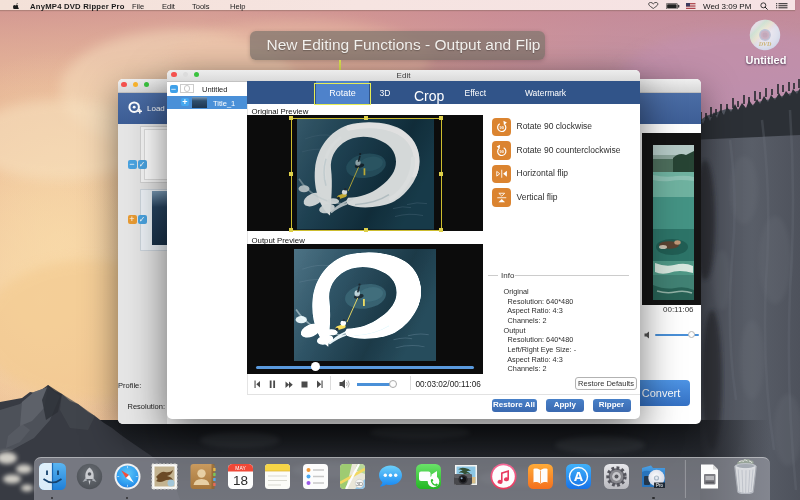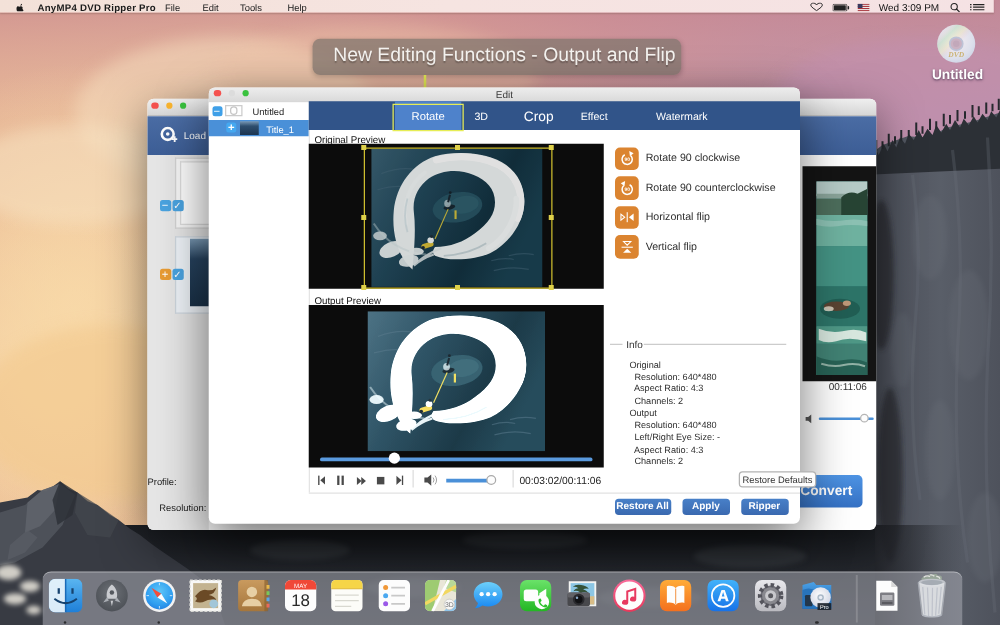--- a/index.html
+++ b/index.html
@@ -226,21 +226,21 @@
    <path d="M0,140 q12,5 22,3 q10,-2 19,2 l0,10 h-41 z" fill="#286256"></path>
    <path d="M4,146 q10,3 18,1 q9,-2 17,1" stroke="#d8e8dc" stroke-width="1.5" fill="none" opacity="0.6"></path>
   </svg> 
       </div>
  <div class="abs" style="left:545px;top:225.5px;width:50px;font-size:8px;color:#333">00:11:06</div>
  <svg class="abs" style="left:526px;top:252px" width="8" height="8" viewBox="0 0 16 16">
         <path d="M1,5 h4 l5,-4 v14 l-5,-4 h-4 z" fill="#555"></path>
       </svg>
  <div class="abs" style="left:537px;top:255px;width:44px;height:2px;background:#4a90d8;border-radius:1px"></div>
  <div class="abs" style="left:570px;top:251.5px;width:7px;height:7px;border-radius:50%;background:#fdfdfd;border:1px solid #b5b5b5;box-sizing:border-box"></div>
- <div class="abs" style="left:514px;top:301px;width:58px;height:26px;border-radius:4px;background:linear-gradient(#4e94e4,#3571c4);color:#fff;font-weight:bold;font-size:11px;text-align:center;line-height:26px">Convert</div>
+ <div class="abs" style="left:514px;top:301px;width:58px;height:26px;border-radius:4px;background:linear-gradient(#4e94e4,#3571c4);color:#fff;font-weight:normal;font-size:11px;text-align:center;line-height:26px">Convert</div>
 </div>
 
 <div class="abs" style="left:167px;top:70px;width:473px;height:349px;border-radius:5px;background:#fff;box-shadow:0 14px 40px rgba(0,0,0,0.55)">
  <div class="abs" style="left:0;top:0;width:473px;height:11px;border-radius:5px 5px 0 0;background:linear-gradient(#ededed,#dadada);border-bottom:1px solid #c2c2c2;text-align:center;font-size:8px;color:#3a3a3a;line-height:12px">Edit</div>
  <span class="tl" style="position:absolute;left:4.4px;top:1.9px;background:#f4524f"></span>
  <span class="tl" style="position:absolute;left:15.6px;top:1.9px;background:#dcdcdc"></span>
  <span class="tl" style="position:absolute;left:26.8px;top:1.9px;background:#3ac23e"></span>
 
  <div class="abs" style="left:0;top:12px;width:80px;height:14px;background:#fff">
   <div class="abs" style="left:2.5px;top:2.5px;width:8px;height:8px;border-radius:2px;background:#3fa0e8;color:#fff;font-size:9px;line-height:8px;text-align:center">−</div>
@@ -252,21 +252,21 @@
   <div class="abs" style="left:14px;top:2px;width:8px;height:8px;border-radius:2px;background:#45a8f0;color:#fff;font-size:9px;line-height:8px;text-align:center;font-weight:bold">+</div>
   <div class="abs" style="left:25px;top:0.5px;width:15px;height:11.5px;background:linear-gradient(#7a99b5,#2e4e6e 35%,#1d3550)"></div>
   <span class="abs" style="left:46px;top:2.5px;font-size:7.5px;color:#fff">Title_1</span>
  </div>
 
  <div class="abs" style="left:80px;top:11px;width:393px;height:23px;background:#315489">
   <div class="abs" style="left:69px;top:0;width:53px;height:23px;background:#4e82cb"></div>
   <div class="abs" style="left:66.5px;top:2px;width:57px;height:22px;border:1.5px solid #e6ed55;box-sizing:border-box"></div>
   <div class="abs" style="left:69px;top:7px;width:53px;text-align:center;font-size:9px;color:#fff">Rotate</div>
   <div class="abs" style="left:123px;top:7px;width:30px;text-align:center;font-size:8.5px;color:#fff">3D</div>
-  <div class="abs" style="left:167px;top:7px;width:34px;text-align:center;font-size:11px;color:#fff">Crop</div>
+  <div class="abs" style="left:167px;top:7px;width:34px;font-size:14px;color:#fff">Crop</div>
   <div class="abs" style="left:217.5px;top:7px;width:38px;font-size:8.5px;color:#fff">Effect</div>
   <div class="abs" style="left:271.5px;top:7px;width:54px;text-align:center;font-size:8.5px;color:#fff">Watermark</div>
  </div>
  <div class="abs" style="left:80px;top:34px;width:1px;height:290px;background:#e4e4e4"></div>
  <span class="abs" style="left:84.5px;top:36.5px;font-size:7.8px;color:#111">Original Preview</span>
 
  <div class="abs" style="left:80px;top:45px;width:235.5px;height:116px;background:#0c0c0c"></div>
  <div class="abs" style="left:130px;top:49px;width:137px;height:110.5px;filter:brightness(0.88) saturate(1.05)"><svg width="100%" height="100%" viewBox="0 0 137 111" preserveAspectRatio="none">
 <defs>
 <linearGradient id="waterA" x1="0" y1="0" x2="1" y2="0.4">
@@ -437,21 +437,21 @@
  <span class="abs" style="left:334px;top:201px;font-size:8px;color:#333">Info</span>
  <div class="abs" style="left:336.5px;top:216.8px;font-size:7.3px;color:#2e2e2e;line-height:9.7px;white-space:pre">Original
   Resolution: 640*480
   Aspect Ratio: 4:3
   Channels: 2
 Output
   Resolution: 640*480
   Left/Right Eye Size: -
   Aspect Ratio: 4:3
   Channels: 2</div>
- <div class="abs" style="left:424px;top:306.5px;width:62px;height:13px;background:#fdfdfd;border:1px solid #b2b2b2;border-radius:3px;box-sizing:border-box;text-align:center;font-size:7.5px;color:#333;line-height:11.5px;white-space:nowrap">Restore Defaults</div>
+ <div class="abs" style="left:408px;top:306.5px;width:62px;height:13px;background:#fdfdfd;border:1px solid #b2b2b2;border-radius:3px;box-sizing:border-box;text-align:center;font-size:7.5px;color:#333;line-height:11.5px;white-space:nowrap">Restore Defaults</div>
 
  <div class="abs" style="left:80px;top:324px;width:393px;height:1px;background:#e2e2e2"></div>
  <div class="abs" style="left:324.5px;top:329px;width:45px;height:12.5px;border-radius:3px;background:linear-gradient(#4880c8,#3a69b0);color:#fff;font-size:8px;font-weight:bold;text-align:center;line-height:12.5px;white-space:nowrap">Restore All</div>
  <div class="abs" style="left:378.5px;top:329px;width:38.5px;height:12.5px;border-radius:3px;background:linear-gradient(#4880c8,#3a69b0);color:#fff;font-size:8px;font-weight:bold;text-align:center;line-height:12.5px;white-space:nowrap">Apply</div>
  <div class="abs" style="left:425.5px;top:329px;width:38px;height:12.5px;border-radius:3px;background:linear-gradient(#4880c8,#3a69b0);color:#fff;font-size:8px;font-weight:bold;text-align:center;line-height:12.5px;white-space:nowrap">Ripper</div>
 </div>
 
 <div class="abs" style="left:33.5px;top:457px;width:736px;height:43px;background:rgba(170,172,180,0.55);border-radius:7px 7px 0 0;border-top:1px solid rgba(255,255,255,0.4);box-sizing:border-box"></div>
 <svg class="abs" style="left:38.5px;top:463px" width="27" height="27" viewBox="0 0 27 27">
  <defs>

